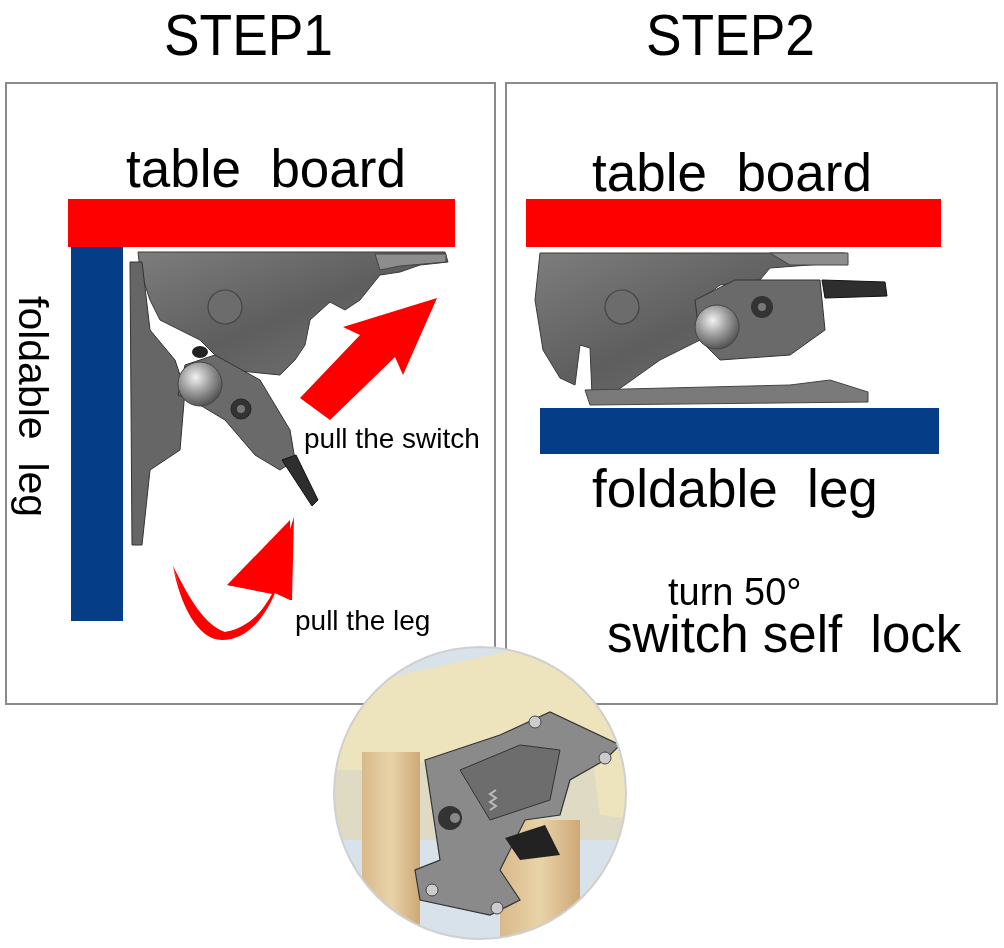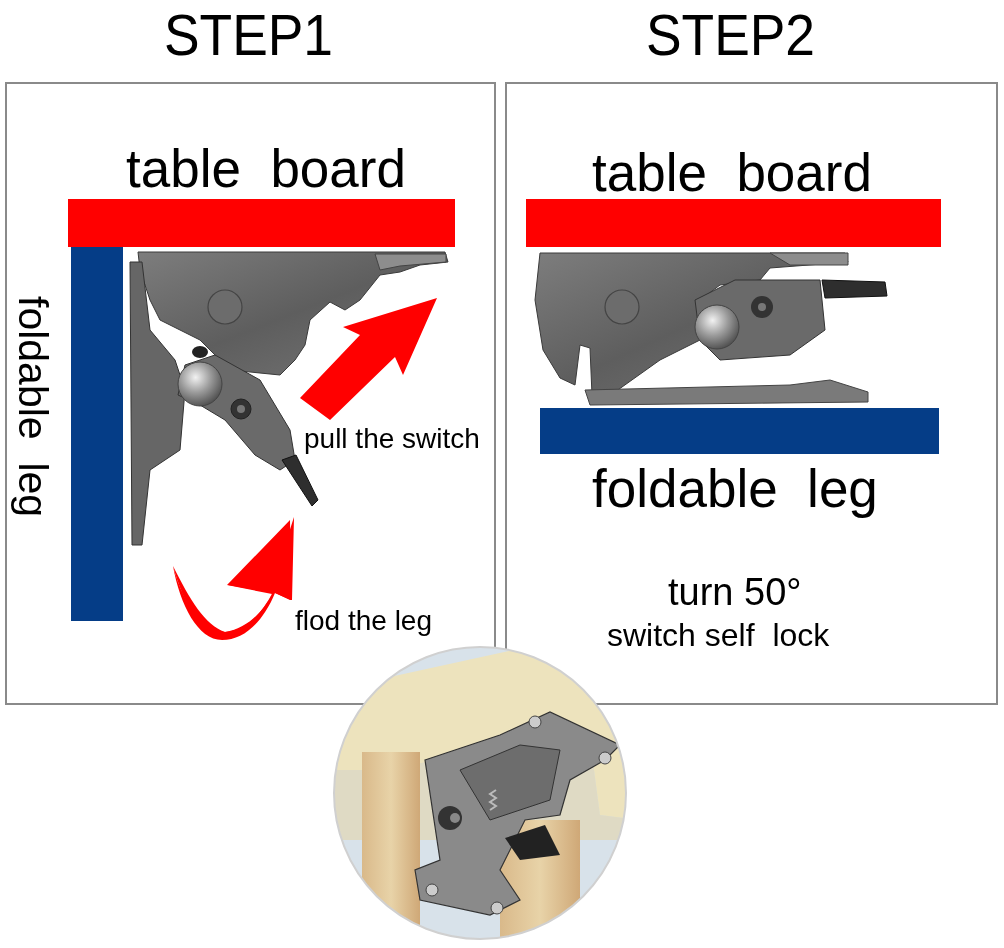--- a/index.html
+++ b/index.html
@@ -57,42 +57,42 @@
 </svg>
 
 <svg class="svgabs" width="1004" height="948">
   <path d="M300 398 L360 335 L343 327 L437 298 L403 375 L395 357 L330 420 Z" fill="#ff0000"></path>
 </svg>
 <svg class="svgabs" width="1004" height="948">
   <path d="M173 566 C190 600, 205 625, 225 632 C250 628, 265 608, 273 593 L228 585 L284 548 L294 517 L292 600 L290 600 L273 592 C262 616, 245 635, 218 633 C200 632, 184 605, 173 566 Z" fill="#ff0000"></path>
   <path d="M173 566 C185 610, 205 630, 225 632 C248 630, 262 612, 272 594 L227 585 L290 520 L291 600 L275 593 C264 620, 245 640, 222 640 C198 640, 180 605, 173 566 Z" fill="#ff0000"></path>
 </svg>
 <div class="sm" style="left:304px; top:423px;">pull the switch</div>
-<div class="sm" style="left:295px; top:605px;">flod the leg</div>
+<div class="sm" style="left:295px; top:605px;">pull the leg</div>
 
 <div class="panel" style="left:505px; width:493px;"></div>
 <div class="lbl" style="left:592px; top:150px;">table  board</div>
 <div class="bar-red" style="left:526px; top:199px; width:415px; height:48px;"></div>
 
 <svg class="svgabs" width="1004" height="948">
   <path d="M540 253 L845 253 L848 262 L770 268 L760 280 L720 285 L700 300 L700 340 L660 360 L615 392 L600 395 L592 395 L590 348 L580 345 L575 385 L560 378 L543 350 L535 300 Z" fill="url(#metal1)" stroke="#3a3a3a" stroke-width="1"></path>
   <path d="M770 253 L848 253 L848 265 L790 265 Z" fill="#8d8d8d" stroke="#444" stroke-width="1"></path>
   <path d="M585 390 L790 385 L830 380 L868 392 L868 402 L590 405 Z" fill="#7a7a7a" stroke="#444" stroke-width="1"></path>
   <circle cx="622" cy="307" r="17" fill="#6c6c6c" stroke="#444" stroke-width="1.2"></circle>
   <path d="M695 300 L735 280 L820 280 L825 330 L790 355 L720 360 L700 340 Z" fill="#6a6a6a" stroke="#333" stroke-width="1"></path>
   <circle cx="717" cy="327" r="22" fill="url(#rivet)" stroke="#444" stroke-width="1"></circle>
   <circle cx="762" cy="307" r="11" fill="#333"></circle>
   <circle cx="762" cy="307" r="4" fill="#777"></circle>
   <path d="M822 280 L885 282 L887 296 L825 298 Z" fill="#2e2e2e" stroke="#111" stroke-width="1"></path>
 </svg>
 
 <div class="bar-blue" style="left:540px; top:408px; width:399px; height:46px;"></div>
 <div class="lbl" style="left:592px; top:466px;">foldable  leg</div>
 <div class="lbl" style="left:668px; top:569px; font-size:38px;">turn 50°</div>
-<div class="lbl" style="left:607px; top:612px; font-size:32px;">switch self  lock</div>
+<div class="lbl" style="left:607px; top:612px; font-size:51px;">switch self  lock</div>
 
 <svg class="svgabs" width="1004" height="948">
   <defs>
     <clipPath id="circ">
         <circle cx="480" cy="793" r="146"></circle>
       </clipPath>
     <linearGradient id="wood" x1="0" y1="0" x2="1" y2="0">
       <stop offset="0" stop-color="#d9b98a"></stop>
       <stop offset="0.5" stop-color="#e8d3a8"></stop>
       <stop offset="1" stop-color="#cfa877"></stop>

